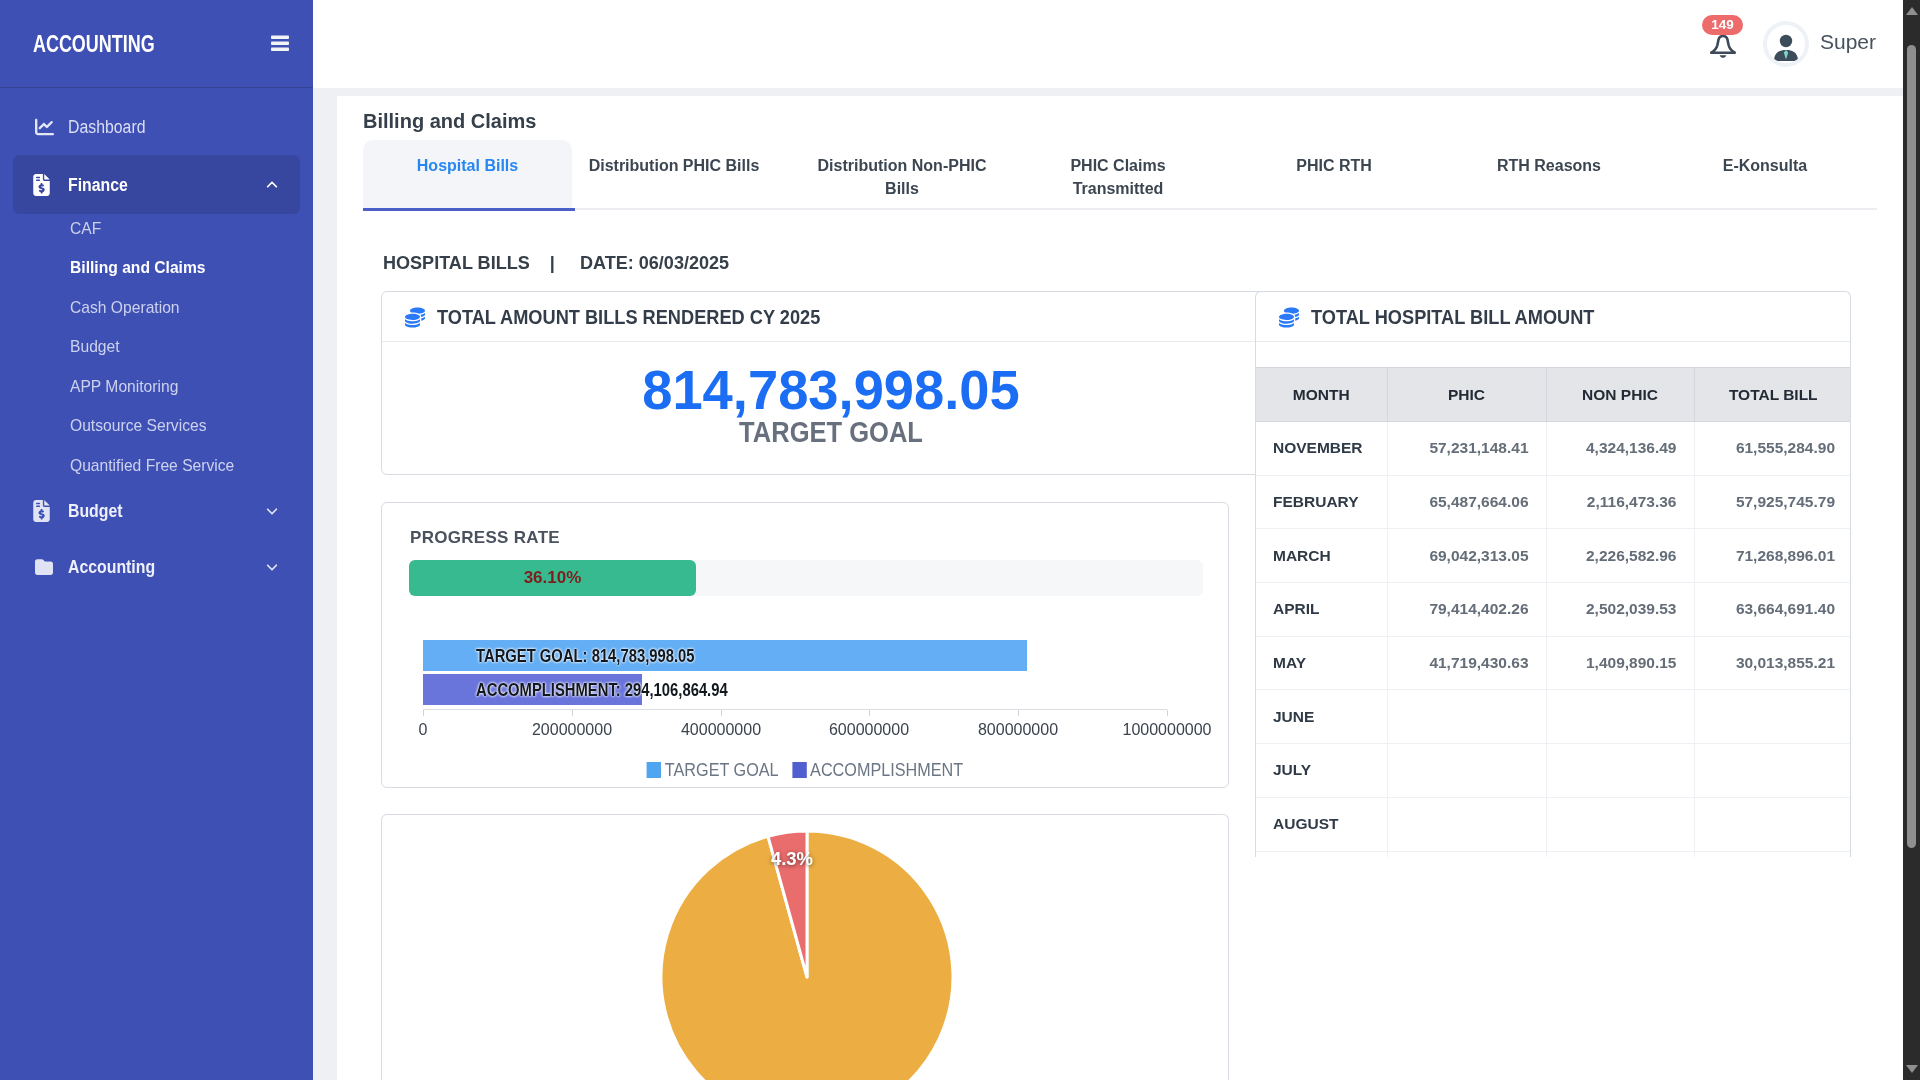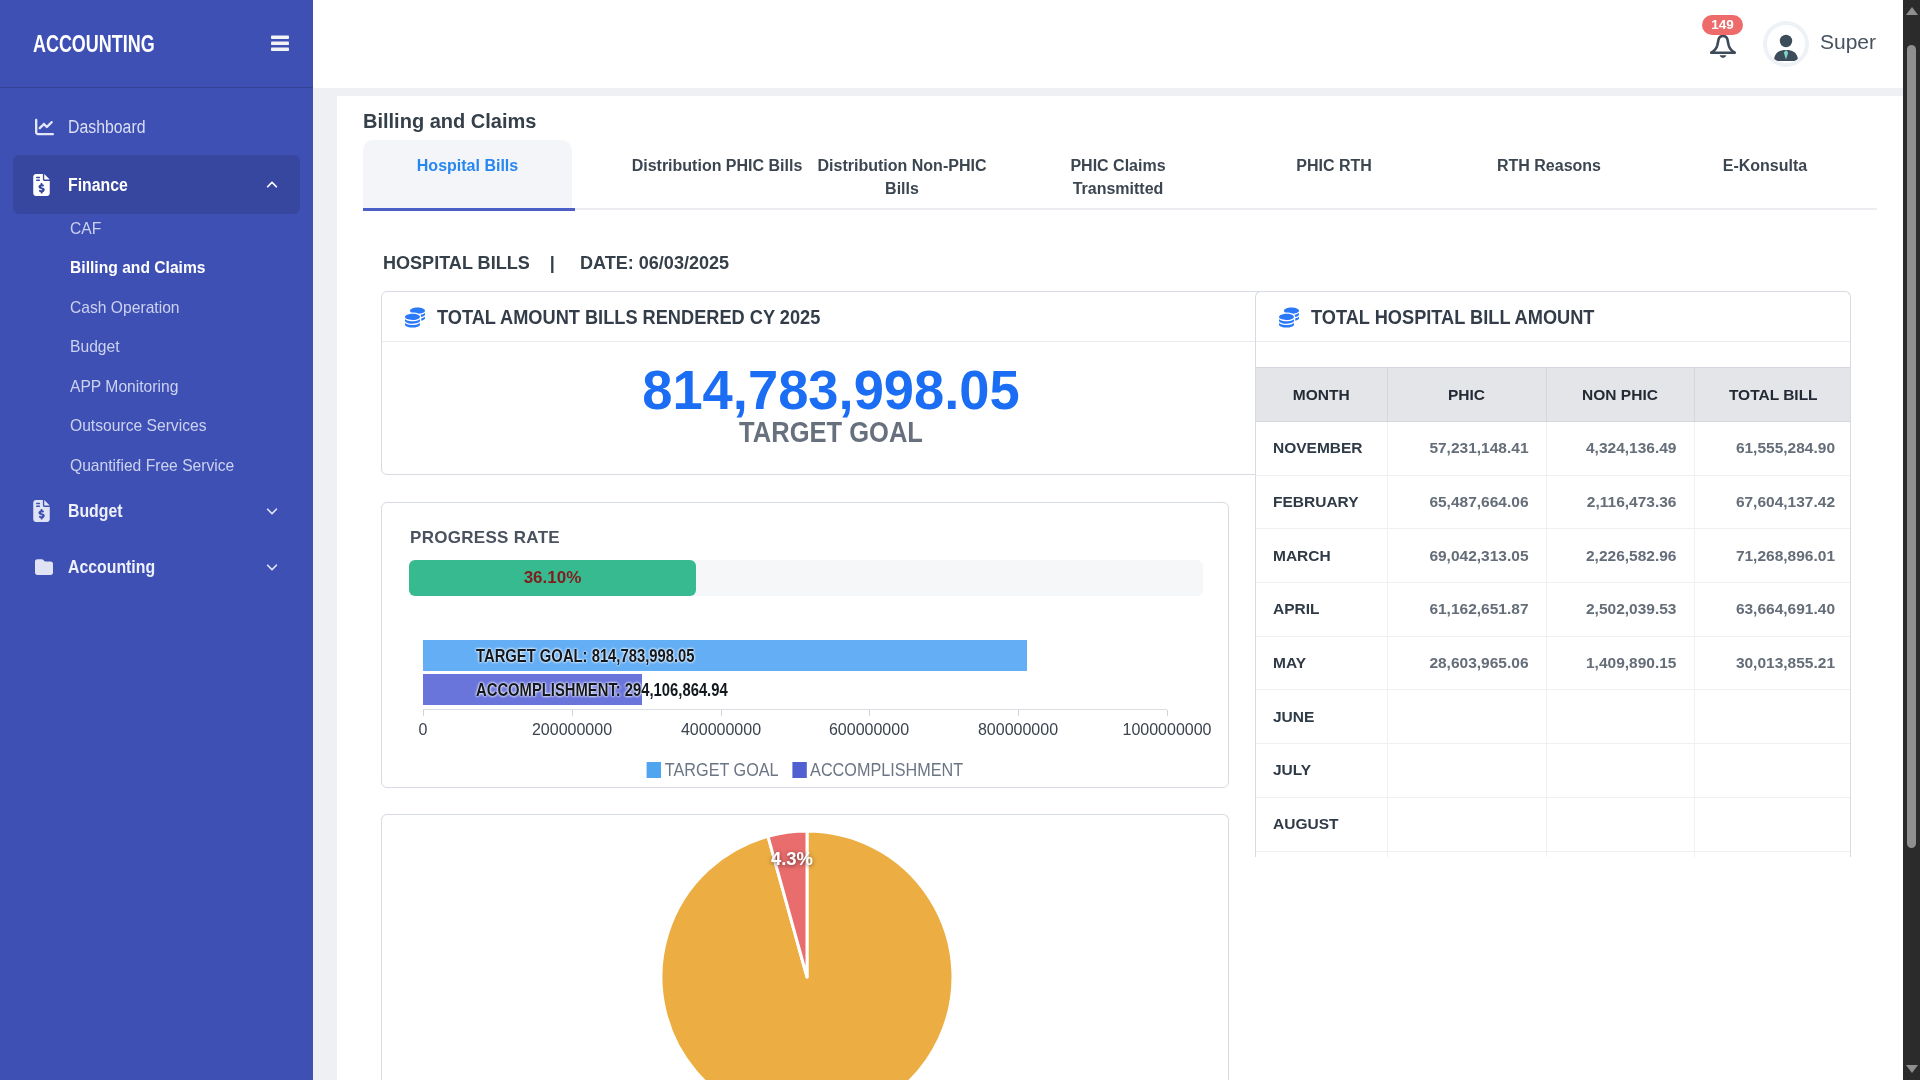--- a/index.html
+++ b/index.html
@@ -146,21 +146,21 @@
   </svg>
 </div>
 <div id="super">Super</div>
 
 <div id="content"></div>
 <div id="page-title">Billing and Claims</div>
 
 <div class="tab" id="tab0">
     <span>Hospital Bills</span>
   </div>
-<div class="tab" style="left:609px">
+<div class="tab" style="left:566px">
     <span>Distribution PHIC Bills</span>
   </div>
 <div class="tab" style="left:794px">
     <span>Distribution Non-PHIC<br>Bills</span>
   </div>
 <div class="tab" style="left:1010px">
     <span>PHIC Claims<br>Transmitted</span>
   </div>
 <div class="tab" style="left:1226px">
     <span>PHIC RTH</span>
@@ -244,37 +244,37 @@
     <tr>
           <td class="mon">NOVEMBER</td>
           <td>57,231,148.41</td>
           <td>4,324,136.49</td>
           <td>61,555,284.90</td>
         </tr>
     <tr>
           <td class="mon">FEBRUARY</td>
           <td>65,487,664.06</td>
           <td>2,116,473.36</td>
-          <td>67,604,137.42</td>
+          <td>57,925,745.79</td>
         </tr>
     <tr>
           <td class="mon">MARCH</td>
           <td>69,042,313.05</td>
           <td>2,226,582.96</td>
           <td>71,268,896.01</td>
         </tr>
     <tr>
           <td class="mon">APRIL</td>
-          <td>61,162,651.87</td>
+          <td>79,414,402.26</td>
           <td>2,502,039.53</td>
           <td>63,664,691.40</td>
         </tr>
     <tr>
           <td class="mon">MAY</td>
-          <td>28,603,965.06</td>
+          <td>41,719,430.63</td>
           <td>1,409,890.15</td>
           <td>30,013,855.21</td>
         </tr>
     <tr>
           <td class="mon">JUNE</td>
           <td></td>
           <td></td>
           <td></td>
         </tr>
     <tr>

